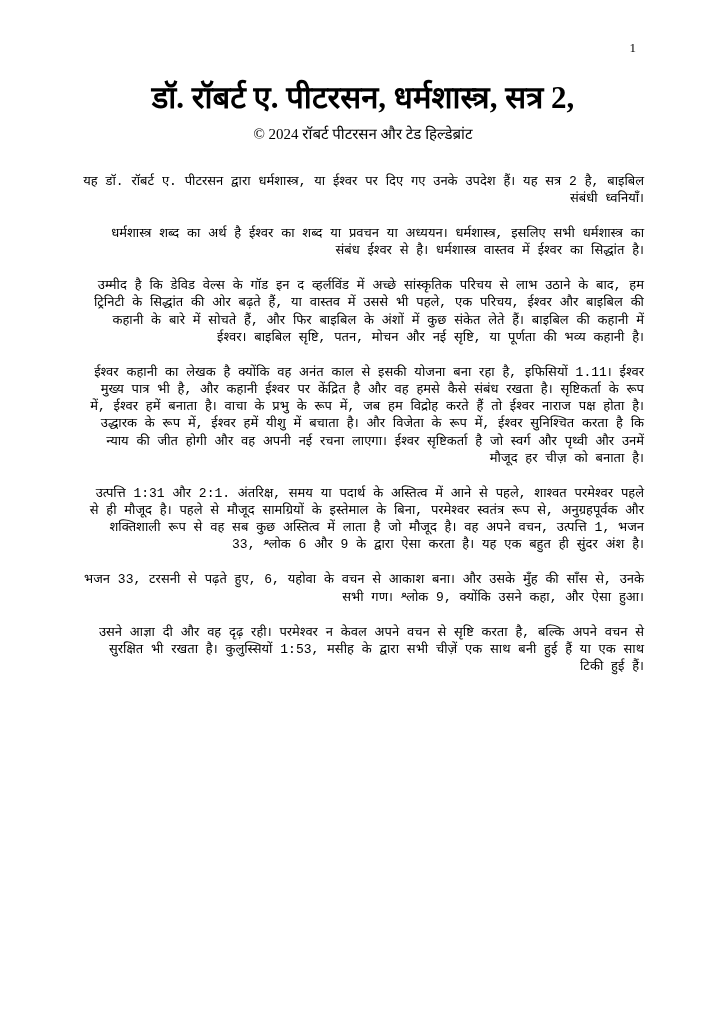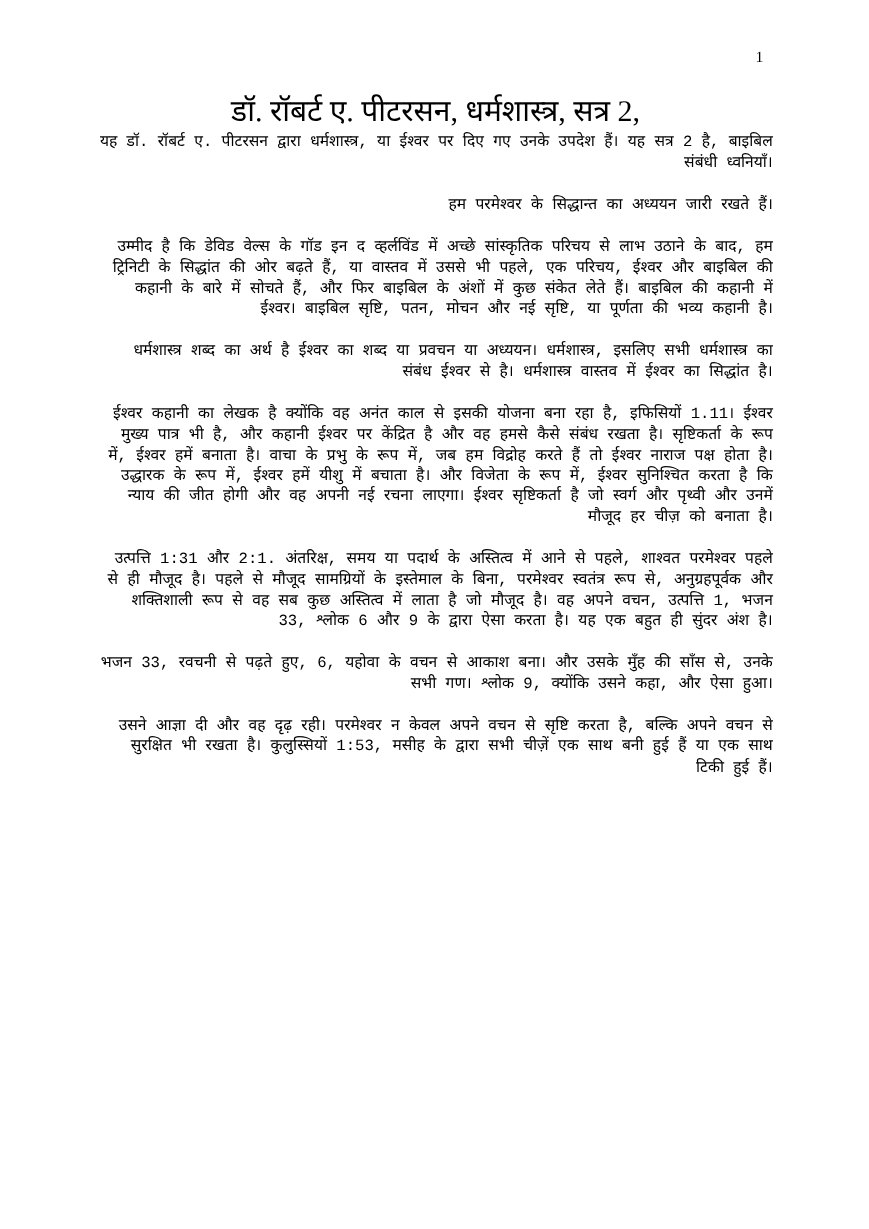--- a/index.html
+++ b/index.html
@@ -23,22 +23,22 @@
     top: 40px;
     right: 88px;
     font-size: 13px;
     color: #000000;
   }
   .title-block {
     margin-top: 40px;
     text-align: center;
   }
   .title-line {
-    font-weight: normal;
-    font-size: 25px;
+    font-weight: bold;
+    font-size: 31px;
     line-height: 1.28;
   }
   .copyright {
     text-align: center;
     font-size: 15px;
     margin-top: 5px;
     margin-bottom: 30px;
   }
   .body-text p {
     font-size: 13px;
@@ -52,25 +52,25 @@
 <body>
 
 <div class="page">
 
   <div class="page-number">1</div>
 
   <div class="title-block">
     <div class="title-line">डॉ. रॉबर्ट ए. पीटरसन, धर्मशास्त्र, सत्र 2,</div>
   </div>
 
+  <div class="copyright">© 2024 रॉबर्ट पीटरसन और टेड हिल्डेब्रांट</div>
 
   <div class="body-text">
     <p>यह डॉ. रॉबर्ट ए. पीटरसन द्वारा धर्मशास्त्र, या ईश्वर पर दिए गए उनके उपदेश हैं। यह सत्र 2 है, बाइबिल संबंधी ध्वनियाँ।</p>
-    <p>हम परमेश्वर के सिद्धान्त का अध्ययन जारी रखते हैं।</p>
+    <p>धर्मशास्त्र शब्द का अर्थ है ईश्वर का शब्द या प्रवचन या अध्ययन। धर्मशास्त्र, इसलिए सभी धर्मशास्त्र का संबंध ईश्वर से है। धर्मशास्त्र वास्तव में ईश्वर का सिद्धांत है।</p>
     <p>उम्मीद है कि डेविड वेल्स के गॉड इन द व्हर्लविंड में अच्छे सांस्कृतिक परिचय से लाभ उठाने के बाद, हम ट्रिनिटी के सिद्धांत की ओर बढ़ते हैं, या वास्तव में उससे भी पहले, एक परिचय, ईश्वर और बाइबिल की कहानी के बारे में सोचते हैं, और फिर बाइबिल के अंशों में कुछ संकेत लेते हैं। बाइबिल की कहानी में ईश्वर। बाइबिल सृष्टि, पतन, मोचन और नई सृष्टि, या पूर्णता की भव्य कहानी है।</p>
-    <p>धर्मशास्त्र शब्द का अर्थ है ईश्वर का शब्द या प्रवचन या अध्ययन। धर्मशास्त्र, इसलिए सभी धर्मशास्त्र का संबंध ईश्वर से है। धर्मशास्त्र वास्तव में ईश्वर का सिद्धांत है।</p>
     <p>ईश्वर कहानी का लेखक है क्योंकि वह अनंत काल से इसकी योजना बना रहा है, इफिसियों 1.11। ईश्वर मुख्य पात्र भी है, और कहानी ईश्वर पर केंद्रित है और वह हमसे कैसे संबंध रखता है। सृष्टिकर्ता के रूप में, ईश्वर हमें बनाता है। वाचा के प्रभु के रूप में, जब हम विद्रोह करते हैं तो ईश्वर नाराज पक्ष होता है। उद्धारक के रूप में, ईश्वर हमें यीशु में बचाता है। और विजेता के रूप में, ईश्वर सुनिश्चित करता है कि न्याय की जीत होगी और वह अपनी नई रचना लाएगा। ईश्वर सृष्टिकर्ता है जो स्वर्ग और पृथ्वी और उनमें मौजूद हर चीज़ को बनाता है।</p>
     <p>उत्पत्ति 1:31 और 2:1. अंतरिक्ष, समय या पदार्थ के अस्तित्व में आने से पहले, शाश्वत परमेश्वर पहले से ही मौजूद है। पहले से मौजूद सामग्रियों के इस्तेमाल के बिना, परमेश्वर स्वतंत्र रूप से, अनुग्रहपूर्वक और शक्तिशाली रूप से वह सब कुछ अस्तित्व में लाता है जो मौजूद है। वह अपने वचन, उत्पत्ति 1, भजन 33, श्लोक 6 और 9 के द्वारा ऐसा करता है। यह एक बहुत ही सुंदर अंश है।</p>
-    <p>भजन 33, रवचनी से पढ़ते हुए, 6, यहोवा के वचन से आकाश बना। और उसके मुँह की साँस से, उनके सभी गण। श्लोक 9, क्योंकि उसने कहा, और ऐसा हुआ।</p>
+    <p>भजन 33, टरसनी से पढ़ते हुए, 6, यहोवा के वचन से आकाश बना। और उसके मुँह की साँस से, उनके सभी गण। श्लोक 9, क्योंकि उसने कहा, और ऐसा हुआ।</p>
     <p>उसने आज्ञा दी और वह दृढ़ रही। परमेश्वर न केवल अपने वचन से सृष्टि करता है, बल्कि अपने वचन से सुरक्षित भी रखता है। कुलुस्सियों 1:53, मसीह के द्वारा सभी चीज़ें एक साथ बनी हुई हैं या एक साथ टिकी हुई हैं।</p>
   </div>
 
 </div>
 
 </body></html>

